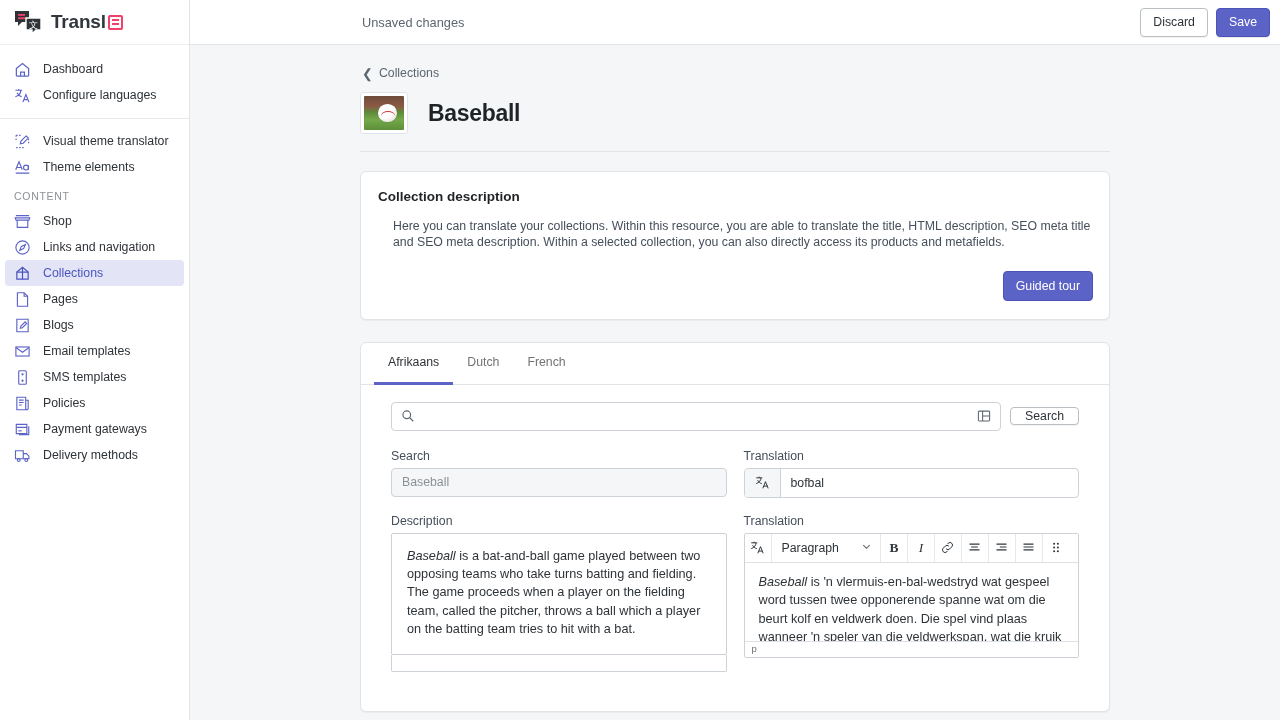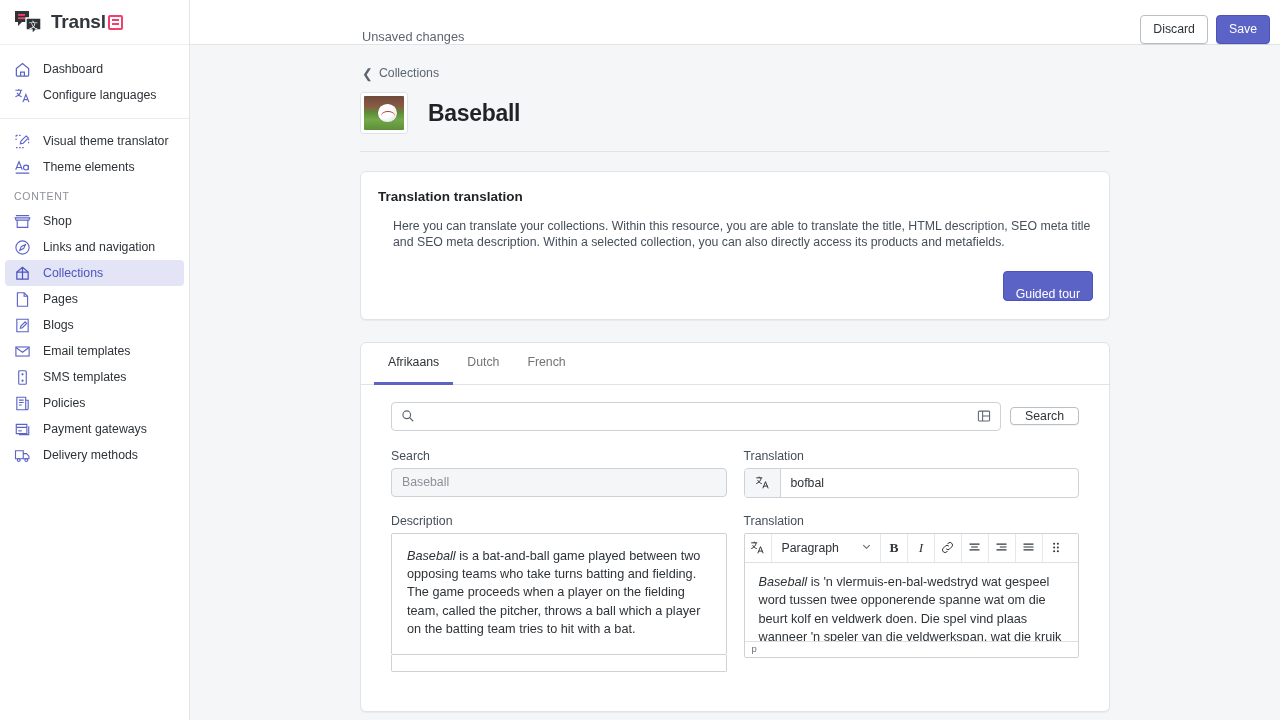--- a/index.html
+++ b/index.html
@@ -58,21 +58,21 @@
     font-size: 10.5px; letter-spacing: .7px; color: #8C9196;
     padding: 0 14px; margin: 10px 0 6px 0; text-transform: uppercase;
   }
 
   
   .main { flex: 1; height: 720px; display: flex; flex-direction: column;
           background: #F4F6F8; position: relative; }
 
   .topbar {
     height: 45px; background: #FFFFFF; border-bottom: 1px solid #E1E3E5;
-    display: flex; align-items: flex-end; padding: 0 10px 0 172px;
+    display: flex; align-items: center; padding: 0 10px 0 172px;
     flex: 0 0 45px;
   }
   .topbar-title { font-size: 12.8px; color: #5C6670; flex: 1; }
   .btn {
     font-family: "Liberation Sans", sans-serif;
     font-size: 12.3px; border-radius: 4px; cursor: pointer;
     padding: 0 12px; height: 29px; line-height: 27px;
   }
   .btn-secondary {
     background: #FFFFFF; border: 1px solid #BABFC4; color: #2E3338;
@@ -120,21 +120,21 @@
     background: #FFFFFF; border: 1px solid #E1E3E5; border-radius: 6px;
     box-shadow: 0 1px 1px rgba(22,29,37,.05); margin-top: 19px;
   }
   .card-title { font-size: 13.5px; font-weight: bold; color: #1F2326;
     padding: 17px 17px 0 17px; }
   .card-desc { font-size: 12.3px; color: #454F5B; line-height: 1.33;
     padding: 14px 16px 0 32px; }
   .tour-row { display: flex; justify-content: flex-end; padding: 20px 16px 18px 16px; }
   .btn-tour {
     background: #5C63C7; border: 1px solid #4C53B8; color: #FFFFFF;
-    font-size: 12.3px; border-radius: 4px; padding: 8px 12px; height: 30px;
+    font-size: 12.3px; border-radius: 4px; padding: 0 12px; height: 30px;
     line-height: 28px; cursor: pointer; font-family: "Liberation Sans", sans-serif;
   }
 
   .tabs-card {
     background: #FFFFFF; border: 1px solid #E1E3E5; border-radius: 6px;
     box-shadow: 0 1px 1px rgba(22,29,37,.05); margin-top: 22px;
     min-height: 370px;
   }
   .tabs {
     display: flex; border-bottom: 1px solid #E1E3E5; padding: 0 13px;
@@ -422,21 +422,21 @@
         <div class="title-row">
           <div class="thumb">
             <div class="thumb-img">
               <div class="thumb-ball"></div>
             </div>
           </div>
           <h1 class="page-title">Baseball</h1>
         </div>
 
         <div class="card">
-          <div class="card-title">Translation translation</div>
+          <div class="card-title">Collection description</div>
           <p class="card-desc">Here you can translate your collections. Within this resource, you are able to translate the title, HTML description, SEO meta title and SEO meta description. Within a selected collection, you can also directly access its products and metafields.</p>
           <div class="tour-row">
             <button class="btn-tour">Guided tour</button>
           </div>
         </div>
 
         <div class="tabs-card">
           <div class="tabs">
             <div class="tab active">Afrikaans</div>
             <div class="tab">Dutch</div>

